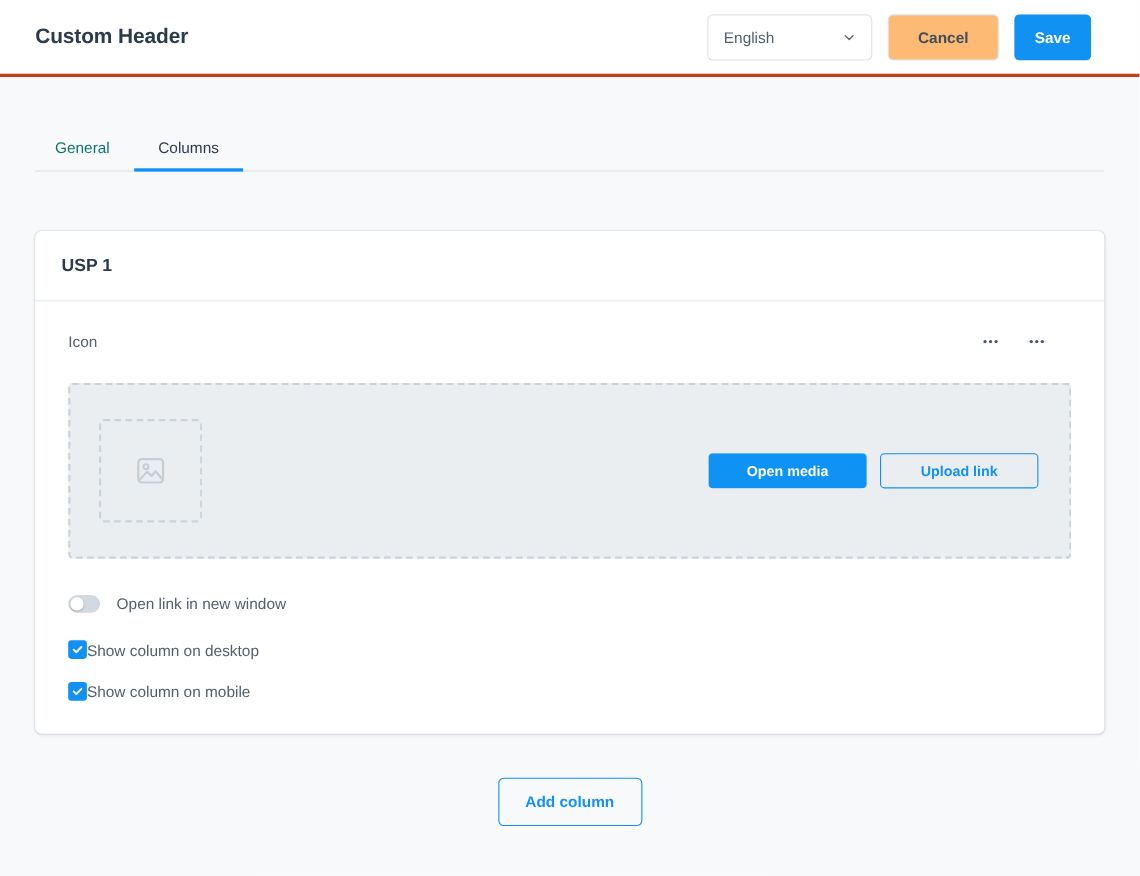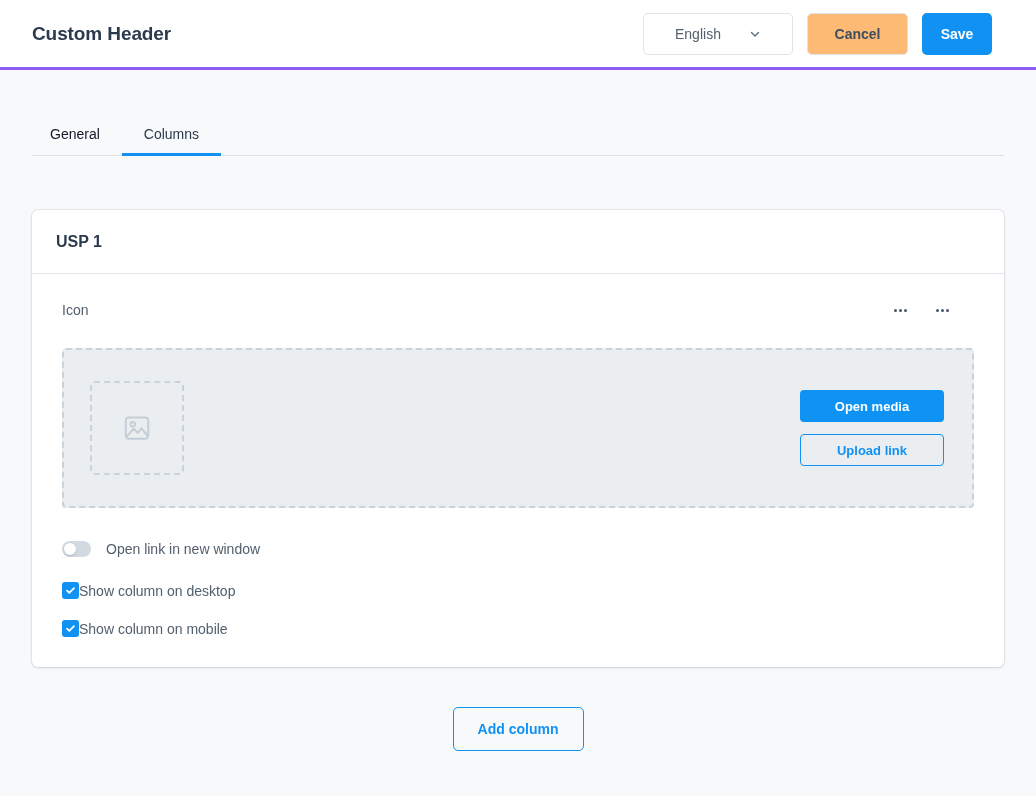--- a/index.html
+++ b/index.html
@@ -18,21 +18,21 @@
   }
 
   
   .topbar {
     position: relative;
     height: 70px;
     background: #ffffff;
     display: flex;
     align-items: center;
     padding: 0 44px 0 32px;
-    border-bottom: 3px solid #8b5cf6;
+    border-bottom: 3px solid #c2410c;
   }
 
   .app-title {
     font-size: 19px;
     font-weight: bold;
     color: #2b3a4d;
     letter-spacing: -0.1px;
   }
 
   .topbar-actions {
@@ -44,21 +44,21 @@
 
   .lang-select {
     position: relative;
     width: 150px;
     height: 42px;
     background: #ffffff;
     border: 1px solid #dfe3e8;
     border-radius: 5px;
     display: flex;
     align-items: center;
-    padding: 0 31px;
+    padding: 0 14px;
     font-size: 14px;
     color: #52606d;
     cursor: pointer;
   }
   .lang-select .chev {
     margin-left: auto;
     width: 12px;
     height: 12px;
     display: block;
   }
@@ -97,21 +97,21 @@
     align-items: flex-end;
     height: 52px;
     margin-top: 34px;
     border-bottom: 1px solid #dce1e6;
     gap: 0;
   }
   .tab {
     font-size: 14px;
     padding: 0 22px 13px 22px;
     cursor: pointer;
-    color: #0f172a;
+    color: #0f766e;
     position: relative;
     background: transparent;
   }
   .tab:first-child { padding-left: 18px; }
   .tab.active {
     color: #2b3a4d;
   }
   .tab.active::after {
     content: "";
     position: absolute;
@@ -198,21 +198,21 @@
     border-radius: 4px;
     display: flex;
     align-items: center;
     justify-content: center;
   }
   .thumb-placeholder svg { display: block; }
 
   .dz-actions {
     margin-left: auto;
     display: flex;
-    flex-direction: column;
+    flex-direction: row;
     gap: 12px;
   }
   .dz-btn {
     width: 144px;
     height: 32px;
     border-radius: 4px;
     font-size: 13px;
     font-weight: bold;
     display: inline-flex;
     align-items: center;

